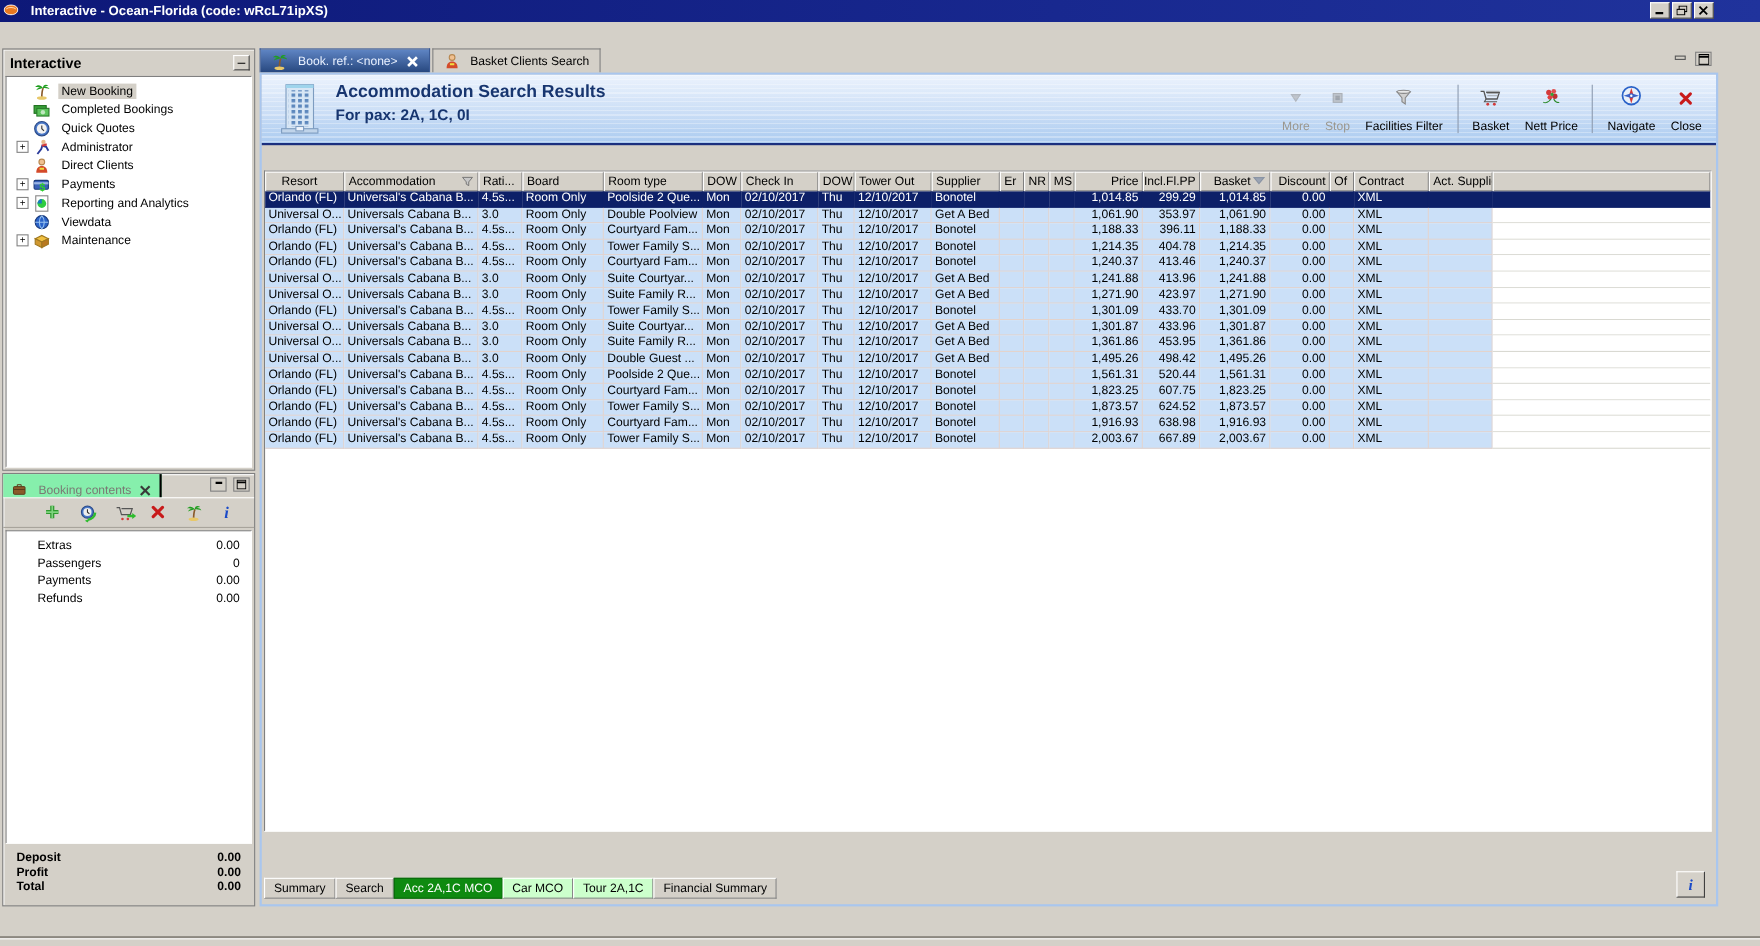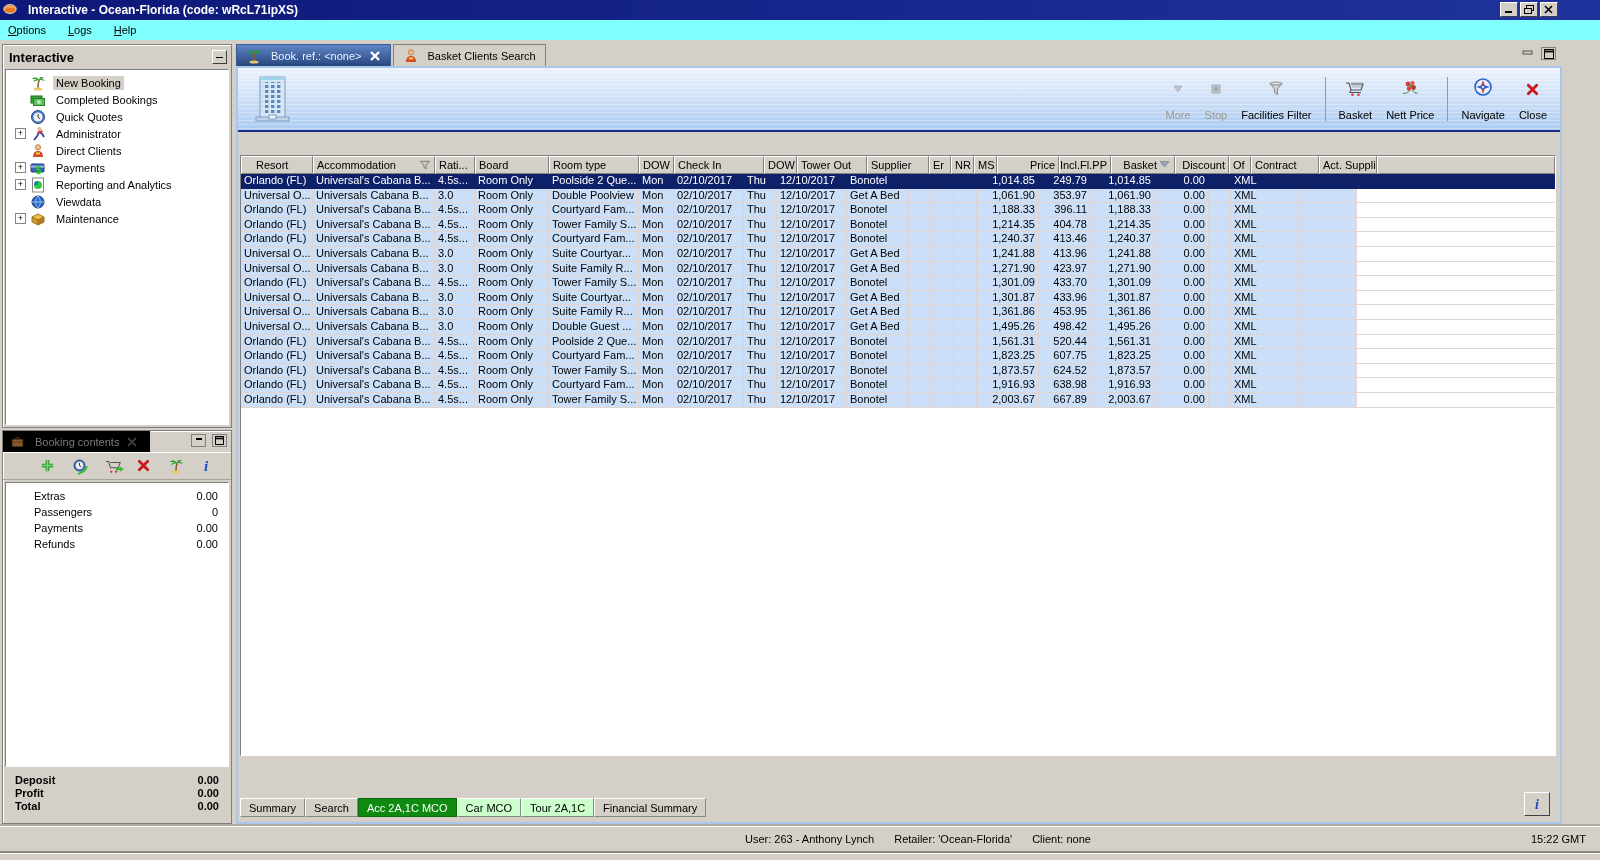--- a/index.html
+++ b/index.html
@@ -35,22 +35,22 @@
   .tree-item.selected .tlabel{background:#d4d0c8;}
   .expander{width:11px;height:11px;border:1px solid #848484;background:#fff;margin:0 4px 0 9px;
     font-size:9px;line-height:9px;text-align:center;flex:none;}
   .expander.blank{border:none;background:transparent;}
   .ticon{width:18px;height:16px;margin-right:5px;flex:none;}
   .tlabel{white-space:nowrap;padding:1px 3px;}
 
   
   .booking-panel{left:2px;top:430px;width:230px;height:394px;}
   .bc-tabbar{height:22px;display:flex;align-items:stretch;border-bottom:1px solid #fff;position:relative;}
-  .bc-tab{display:flex;align-items:center;gap:5px;padding:0 7px;color:#7a7a74;
-    border-right:5px solid #000000;background:#000000;}
+  .bc-tab{display:flex;align-items:flex-end;gap:5px;padding:0 7px;color:#7a7a74;
+    border-right:2px solid #000000;background:#86efac;}
   .bc-winbtns{position:absolute;right:4px;top:3px;display:flex;gap:6px;}
   .bc-wbtn{width:15px;height:13px;border:1px solid #808080;background:#d4d0c8;
     display:flex;align-items:center;justify-content:center;}
   .bc-toolbar{height:27px;display:flex;justify-content:flex-end;align-items:center;
     gap:15px;padding:0 14px;border-bottom:1px solid #a8a49c;}
   .bc-tbtn{width:17px;height:17px;}
   .bc-list{position:absolute;top:51px;left:2px;right:2px;bottom:56px;background:#fff;
     border:1px solid;border-color:#808080 #fff #fff #808080;padding-top:5px;}
   .bc-row{display:flex;justify-content:space-between;height:16px;align-items:center;
     padding:0 10px 0 28px;}
@@ -147,25 +147,20 @@
           </svg>
         </span>
       <span class="wbtn">
           <svg width="10" height="9">
             <path d="M1 1l7 7M8 1L1 8" stroke="#000" stroke-width="1.6"></path>
           </svg>
         </span>
     </span>
   </div>
 
-  <div class="menubar">
-      <span class="menu-item"><u>O</u>ptions</span>
-      <span class="menu-item"><u>L</u>ogs</span>
-      <span class="menu-item"><u>H</u>elp</span>
-    </div>
 
   <div class="panel sidebar-top">
     <div class="side-hdr">
       <span>Interactive</span>
       <span class="collapse-btn">
           <svg width="9" height="9">
             <path d="M1 4.5h7" stroke="#000"></path>
           </svg>
         </span>
     </div>
@@ -418,20 +413,24 @@
                   <rect width="3.4" height="3" fill="#5d88bd"></rect>
                 </pattern>
               </defs>
               <rect x="7" y="2" width="25" height="42" fill="#d7e6f5" stroke="#7d9cc0"></rect>
               <rect x="7" y="2" width="25" height="3" fill="#9fd4ec"></rect>
               <rect x="9.5" y="7" width="20" height="33" fill="url(#bw)"></rect>
               <rect x="3" y="42" width="33" height="4" fill="#c0d4ea" stroke="#7d9cc0"></rect>
               <rect x="16" y="40" width="7" height="4" fill="#eef4fb" stroke="#7d9cc0"></rect>
             </svg>
           </span>
+        <div class="hdr-titles">
+          <div class="hdr-title">Accommodation Search Results</div>
+          <div class="hdr-sub">For pax: 2A, 1C, 0I</div>
+        </div>
         <div class="toolbar">
             <div class="tbtn disabled">
               <span class="ticn" style="opacity: 0.55;">
                 <svg width="16" height="16" viewBox="0 0 16 16">
                   <path d="M4 5h8l-4 6z" fill="#a8a8a8" stroke="#909090"></path>
                 </svg>
               </span>
               <span class="lbl">More</span>
             </div>
             <div class="tbtn disabled">
@@ -522,21 +521,21 @@
               </div>
               <div class="gh-cell" style="width: 74px;">
                 <span>Board</span>
               </div>
               <div class="gh-cell" style="width: 90px;">
                 <span>Room type</span>
               </div>
               <div class="gh-cell" style="width: 35px;">
                 <span>DOW</span>
               </div>
-              <div class="gh-cell" style="width: 90px;">
+              <div class="gh-cell" style="width: 70px;">
                 <span>Check In</span>
               </div>
               <div class="gh-cell" style="width: 33px;">
                 <span>DOW</span>
               </div>
               <div class="gh-cell" style="width: 70px;">
                 <span>Tower Out</span>
               </div>
               <div class="gh-cell" style="width: 62px;">
                 <span>Supplier</span>
@@ -587,21 +586,21 @@
                 <div class="g-cell" style="width: 90px;">Poolside 2 Que...</div>
                 <div class="g-cell" style="width: 35px;">Mon</div>
                 <div class="g-cell" style="width: 70px;">02/10/2017</div>
                 <div class="g-cell" style="width: 33px;">Thu</div>
                 <div class="g-cell" style="width: 70px;">12/10/2017</div>
                 <div class="g-cell" style="width: 62px;">Bonotel</div>
                 <div class="g-cell" style="width: 22px;"></div>
                 <div class="g-cell" style="width: 23px;"></div>
                 <div class="g-cell" style="width: 23px;"></div>
                 <div class="g-cell num" style="width: 62px;">1,014.85</div>
-                <div class="g-cell num" style="width: 52px;">249.79</div>
+                <div class="g-cell num" style="width: 52px;">299.29</div>
                 <div class="g-cell num" style="width: 64px;">1,014.85</div>
                 <div class="g-cell num" style="width: 54px;">0.00</div>
                 <div class="g-cell" style="width: 22px;"></div>
                 <div class="g-cell" style="width: 68px;">XML</div>
                 <div class="g-cell" style="width: 58px;"></div>
                 <div class="g-cell g-fill"></div>
               </div>
               <div class="grid-row">
                 <div class="g-cell" style="width: 72px;">Universal O...</div>
                 <div class="g-cell" style="width: 122px;">Universals Cabana B...</div>
@@ -960,22 +959,14 @@
           <div class="btab">Summary</div>
           <div class="btab">Search</div>
           <div class="btab active">Acc 2A,1C MCO</div>
           <div class="btab highlight">Car MCO</div>
           <div class="btab highlight">Tour 2A,1C</div>
           <div class="btab">Financial Summary</div>
         </div>
     </div>
   </div>
 
-  <div class="statusbar">
-    <span class="sb-left">
-      <span>User: 263 - Anthony Lynch</span>
-      <span>Retailer: 'Ocean-Florida'</span>
-      <span>Client: none</span>
-    </span>
-    <span class="sb-time">15:22 GMT</span>
-  </div>
   <div class="bottom-strip"></div>
 </div>
 
 </body></html>

